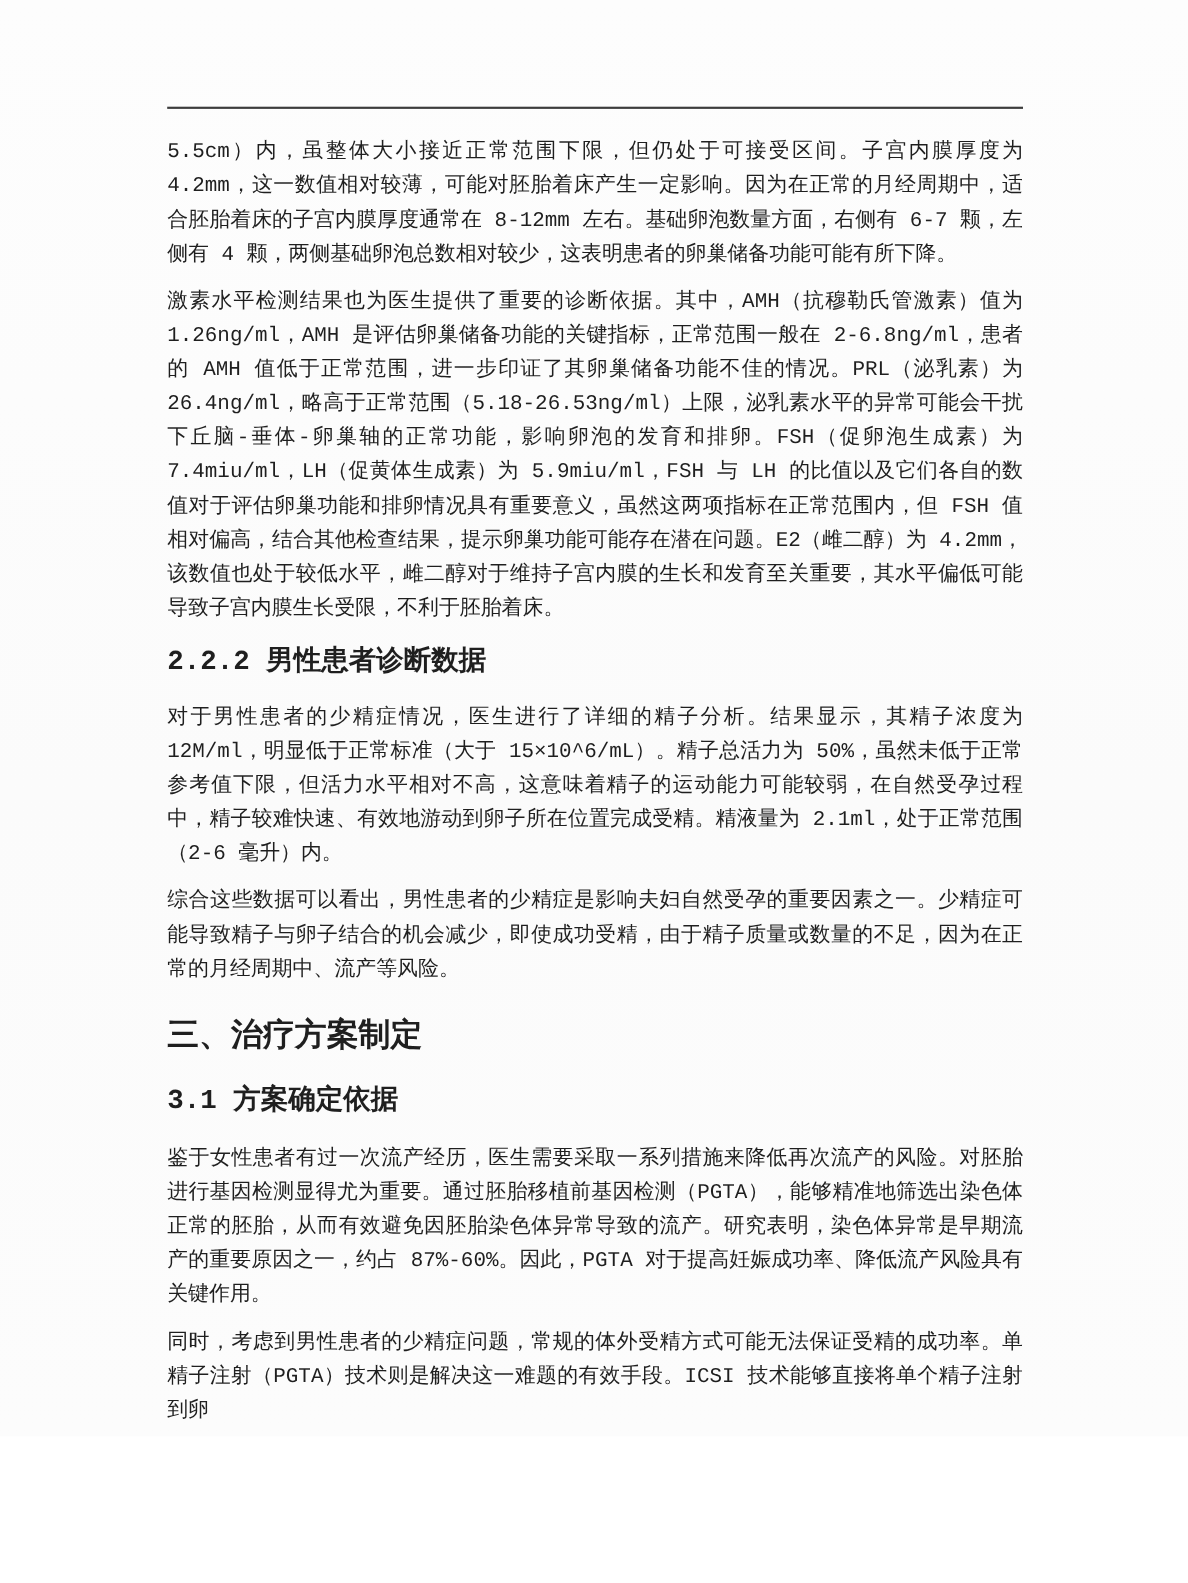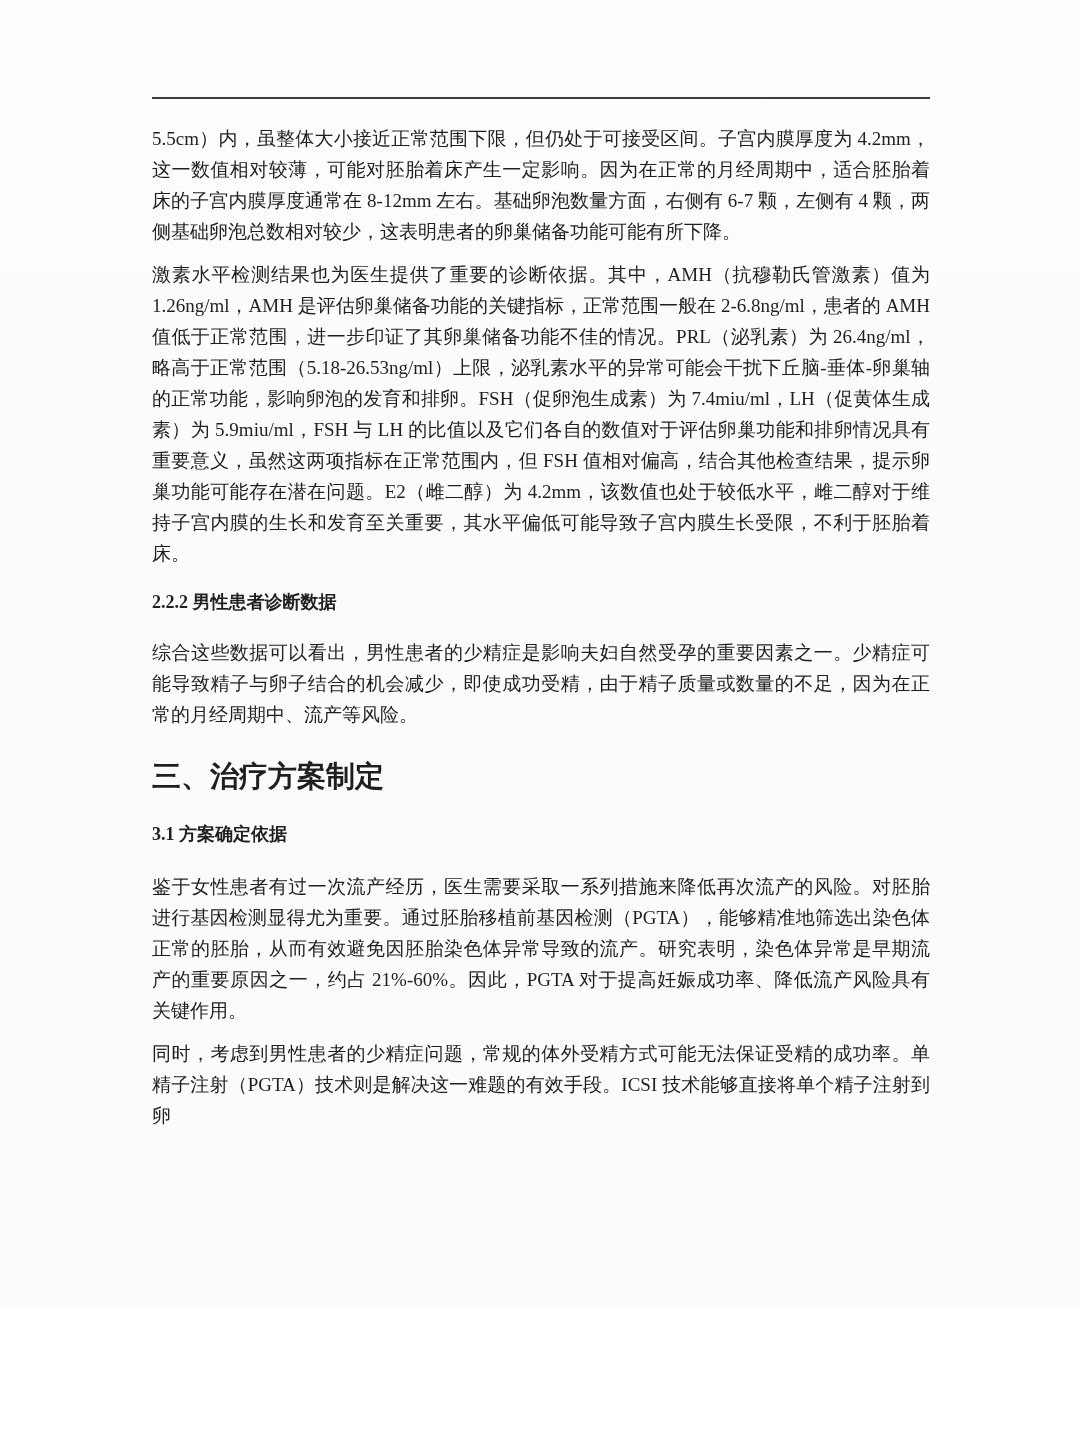--- a/index.html
+++ b/index.html
@@ -6,21 +6,21 @@
     margin: 0;
     padding: 0;
     background: #ffffff;
   }
   .page {
     position: relative;
     width: 1080px;
     height: 1306px;
     margin: 0 auto;
     background: linear-gradient(180deg, #fdfdfd 0%, #fbfbfb 55%, #fcfcfc 100%);
-    font-family: Liberation Serif, serif;
+    font-family: Liberation Mono, monospace;
     color: #1f1f1f;
     overflow: hidden;
   }
   .header-rule {
     position: absolute;
     top: 97px;
     left: 152px;
     width: 778px;
     height: 2px;
     background: #3d3d3d;
@@ -35,21 +35,21 @@
     font-size: 19px;
     line-height: 31px;
     text-align: justify;
     margin: 12px 0;
     word-break: break-word;
   }
   .content p.first {
     margin-top: 24px;
   }
   .content h3 {
-    font-size: 18px;
+    font-size: 25px;
     line-height: 34px;
     font-weight: 700;
     margin: 16px 0 18px 0;
   }
   .content h3.sub {
     margin-bottom: 20px;
   }
   .content h1 {
     font-size: 29px;
     line-height: 40px;
@@ -73,27 +73,28 @@
 
   <div class="header-rule"></div>
 
   <div class="content">
     <p class="first">5.5cm）内，虽整体大小接近正常范围下限，但仍处于可接受区间。子宫内膜厚度为 4.2mm，这一数值相对较薄，可能对胚胎着床产生一定影响。因为在正常的月经周期中，适合胚胎着床的子宫内膜厚度通常在 8-12mm 左右。基础卵泡数量方面，右侧有 6-7 颗，左侧有 4 颗，两侧基础卵泡总数相对较少，这表明患者的卵巢储备功能可能有所下降。</p>
 
     <p>激素水平检测结果也为医生提供了重要的诊断依据。其中，AMH（抗穆勒氏管激素）值为 1.26ng/ml，AMH 是评估卵巢储备功能的关键指标，正常范围一般在 2-6.8ng/ml，患者的 AMH 值低于正常范围，进一步印证了其卵巢储备功能不佳的情况。PRL（泌乳素）为 26.4ng/ml，略高于正常范围（5.18-26.53ng/ml）上限，泌乳素水平的异常可能会干扰下丘脑-垂体-卵巢轴的正常功能，影响卵泡的发育和排卵。FSH（促卵泡生成素）为 7.4miu/ml，LH（促黄体生成素）为 5.9miu/ml，FSH 与 LH 的比值以及它们各自的数值对于评估卵巢功能和排卵情况具有重要意义，虽然这两项指标在正常范围内，但 FSH 值相对偏高，结合其他检查结果，提示卵巢功能可能存在潜在问题。E2（雌二醇）为 4.2mm，该数值也处于较低水平，雌二醇对于维持子宫内膜的生长和发育至关重要，其水平偏低可能导致子宫内膜生长受限，不利于胚胎着床。</p>
 
     <h3>2.2.2 男性患者诊断数据</h3>
 
+    <p>对于男性患者的少精症情况，医生进行了详细的精子分析。结果显示，其精子浓度为 12M/ml，明显低于正常标准（大于 15×10^6/mL）。精子总活力为 50%，虽然未低于正常参考值下限，但活力水平相对不高，这意味着精子的运动能力可能较弱，在自然受孕过程中，精子较难快速、有效地游动到卵子所在位置完成受精。精液量为 2.1ml，处于正常范围（2-6 毫升）内。</p>
 
     <p>综合这些数据可以看出，男性患者的少精症是影响夫妇自然受孕的重要因素之一。少精症可能导致精子与卵子结合的机会减少，即使成功受精，由于精子质量或数量的不足，因为在正常的月经周期中、流产等风险。</p>
 
     <h1>三、治疗方案制定</h1>
 
     <h3 class="sub">3.1 方案确定依据</h3>
 
-    <p>鉴于女性患者有过一次流产经历，医生需要采取一系列措施来降低再次流产的风险。对胚胎进行基因检测显得尤为重要。通过胚胎移植前基因检测（PGTA），能够精准地筛选出染色体正常的胚胎，从而有效避免因胚胎染色体异常导致的流产。研究表明，染色体异常是早期流产的重要原因之一，约占 21%-60%。因此，PGTA 对于提高妊娠成功率、降低流产风险具有关键作用。</p>
+    <p>鉴于女性患者有过一次流产经历，医生需要采取一系列措施来降低再次流产的风险。对胚胎进行基因检测显得尤为重要。通过胚胎移植前基因检测（PGTA），能够精准地筛选出染色体正常的胚胎，从而有效避免因胚胎染色体异常导致的流产。研究表明，染色体异常是早期流产的重要原因之一，约占 87%-60%。因此，PGTA 对于提高妊娠成功率、降低流产风险具有关键作用。</p>
 
     <p>同时，考虑到男性患者的少精症问题，常规的体外受精方式可能无法保证受精的成功率。单精子注射（PGTA）技术则是解决这一难题的有效手段。ICSI 技术能够直接将单个精子注射到卵</p>
   </div>
 
   <div class="page-number">3</div>
 
 </div>
 
 </body></html>

